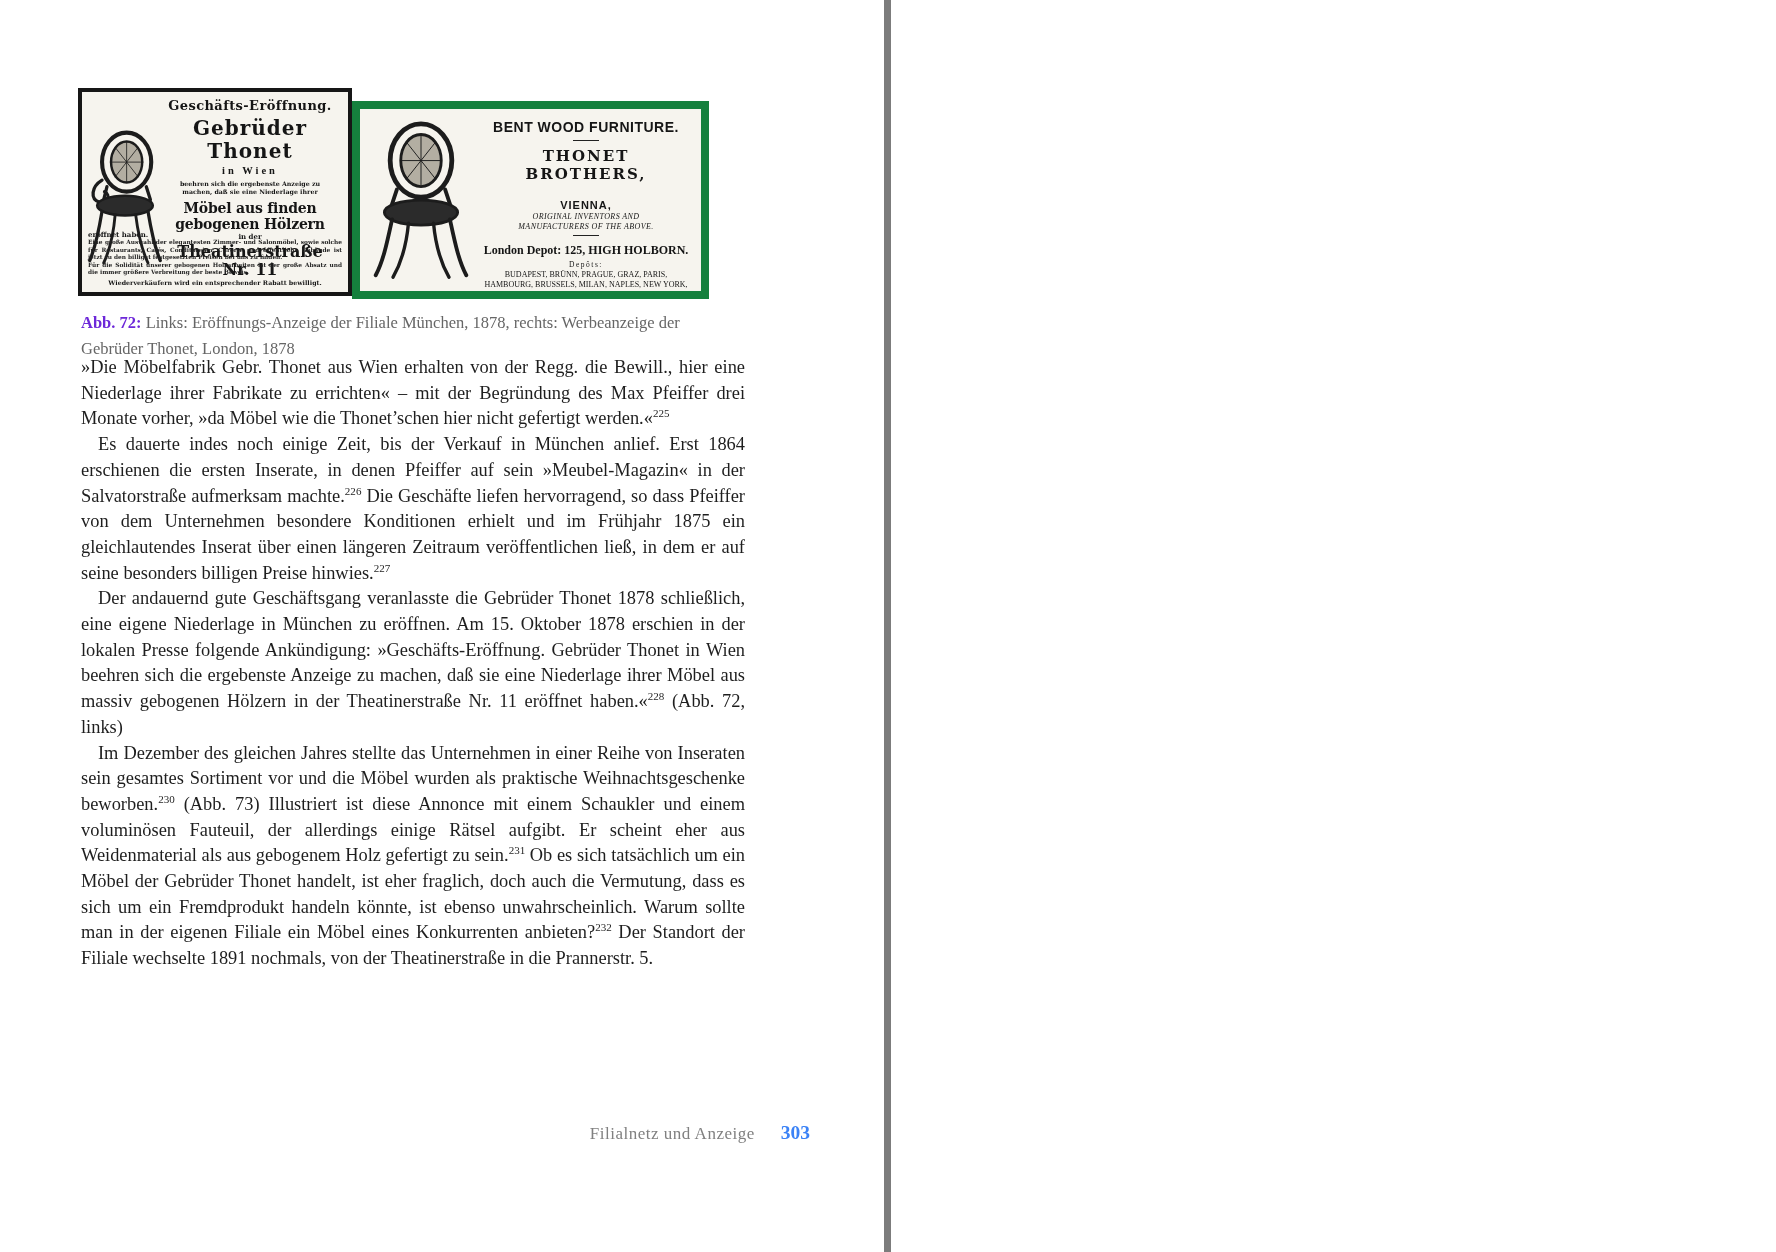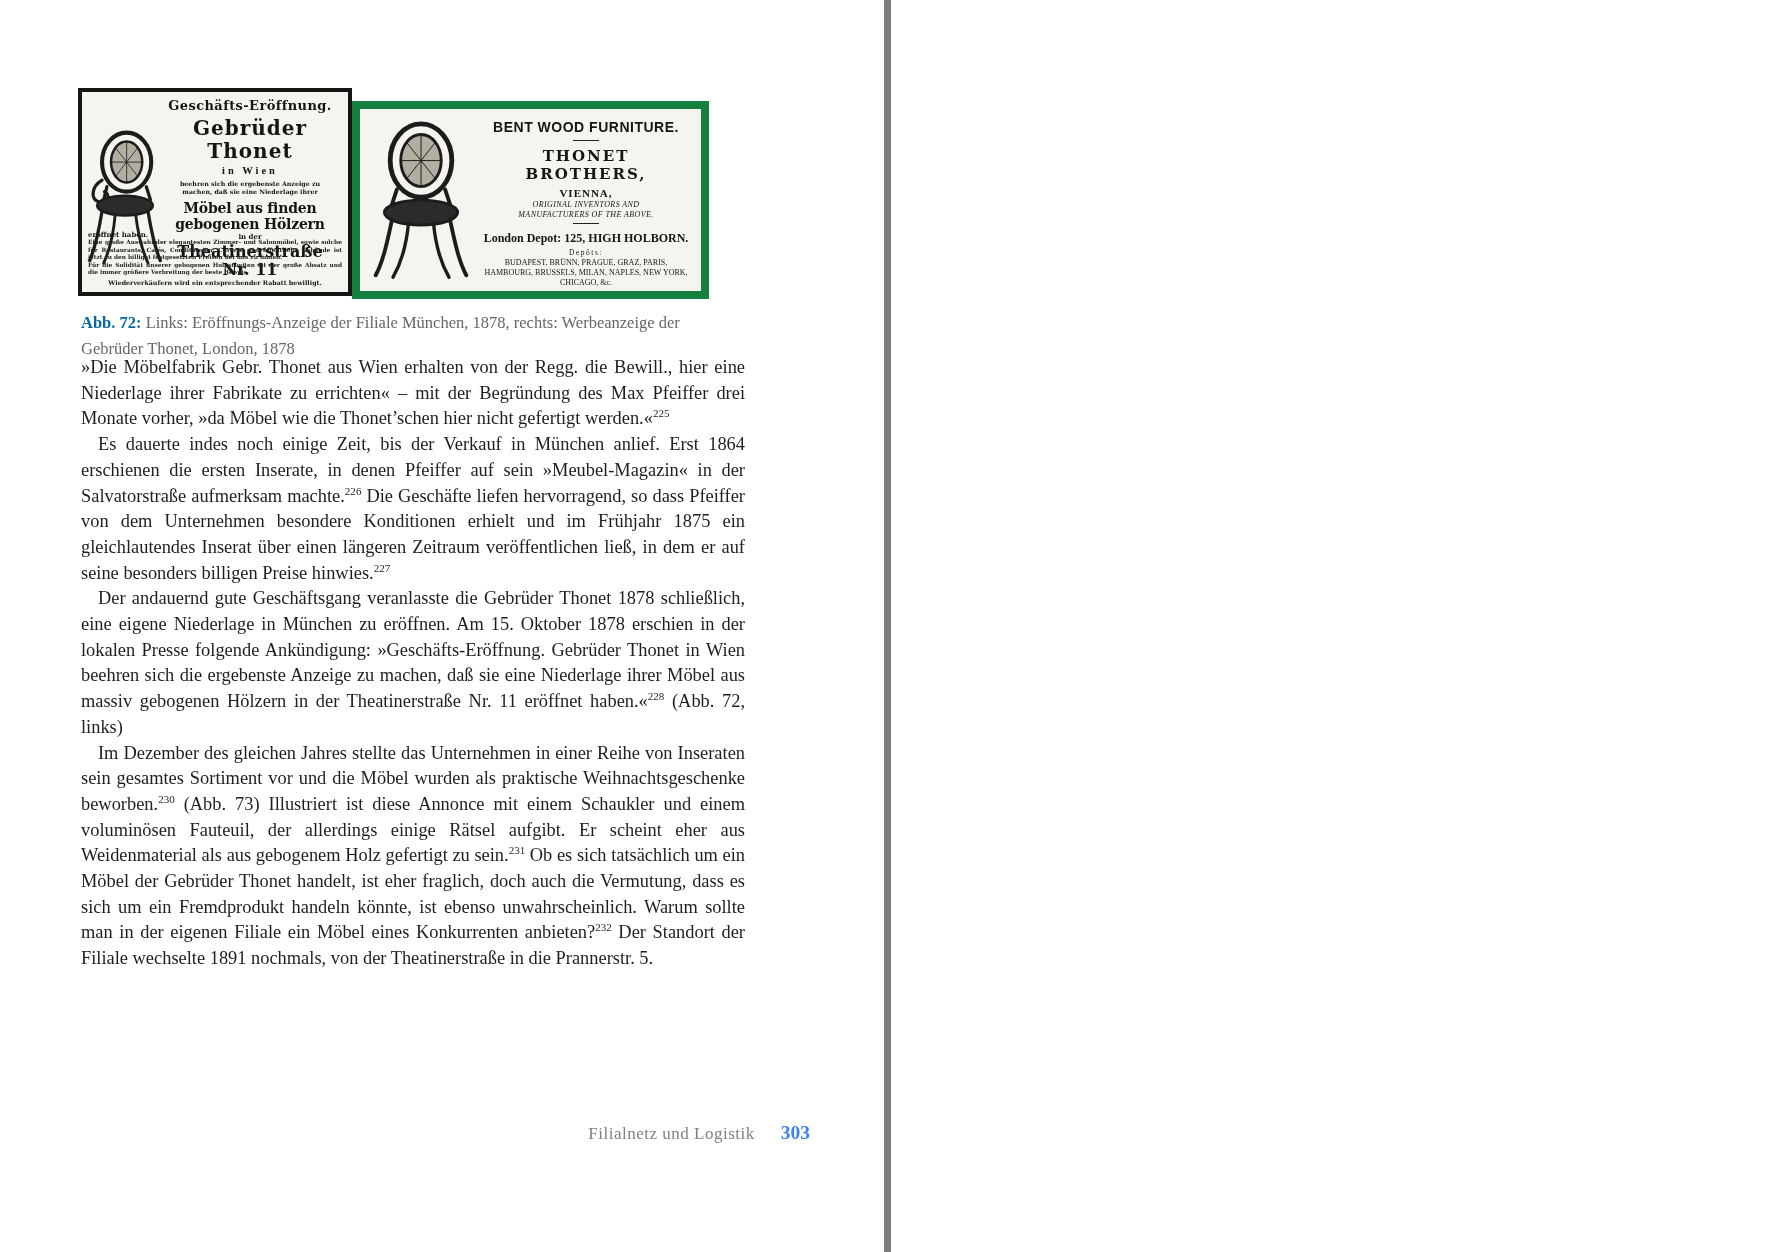--- a/index.html
+++ b/index.html
@@ -26,31 +26,31 @@
   .adA-inder{font-size:7px;font-weight:bold;margin-top:1px;}
   .adA-address{font-size:16px;margin-top:2px;}
   .adA-bottom{position:absolute;left:6px;right:6px;bottom:5px;line-height:1.3;}
   .adA-opened{font-size:7px;font-weight:bold;}
   .adA-detail{font-size:5.8px;text-align:justify;font-weight:bold;color:#222;}
   .adA-rebate{font-size:6.3px;font-weight:bold;text-align:center;margin-top:2px;}
 
   .adB-text{margin-left:122px;width:208px;text-align:center;line-height:1.2;}
   .adB-head{font-family:"Liberation Sans",sans-serif;font-weight:bold;font-size:14px;letter-spacing:.5px;margin-top:10px;}
   .adB-company{font-family:"DejaVu Serif",serif;font-weight:bold;font-size:15px;letter-spacing:2px;margin-top:6px;}
-  .adB-city{font-family:Liberation Serif, serif;font-weight:bold;font-size:11px;letter-spacing:1px;margin-top:4px;}
+  .adB-city{font-family:Liberation Sans, sans-serif;font-weight:bold;font-size:11px;letter-spacing:1px;margin-top:16px;}
   .adB-tag{font-style:italic;font-size:8px;letter-spacing:.4px;}
   .adB-depot{font-weight:bold;font-size:12px;margin-top:7px;}
   .adB-depotslabel{font-size:7.5px;letter-spacing:1.5px;margin-top:2px;}
   .adB-depots{font-size:8px;line-height:1.3;margin-top:1px;}
   .adB-note{font-style:italic;font-size:7.5px;margin-top:3px;}
   .adB-rule{width:26px;border-top:1.5px solid #222;margin:4px auto 0 auto;}
 
   
   .caption{position:absolute;font-size:16.5px;line-height:26px;color:#666666;}
-  .caption .cap-label{font-weight:bold;color:#0369a1;}
+  .caption .cap-label{font-weight:bold;color:#6d28d9;}
   .caption-72{left:81px;top:293px;width:648px;}
 
   .body-text{position:absolute;font-size:18.4px;line-height:25.7px;color:#1e1e1e;text-align:justify;hyphens:none;}
   .body-left{left:81px;top:355px;width:664px;}
   .para{margin:0;}
   .para.indent{text-indent:17px;}
   sup{font-size:.6em;line-height:0;vertical-align:super;letter-spacing:0;}
 
   .footer{position:absolute;top:1122px;display:flex;align-items:baseline;}
   .footer-left{left:430px;width:380px;justify-content:flex-end;gap:26px;}
@@ -131,21 +131,21 @@
     </p>
 
     <div class="body-text body-left">
       <p class="para">»Die Möbelfabrik Gebr. Thonet aus Wien erhalten von der Regg. die Bewill., hier eine Niederlage ihrer Fabrikate zu errichten« – mit der Begründung des Max Pfeiffer drei Monate vorher, »da Möbel wie die Thonet’schen hier nicht gefertigt werden.«<sup>225</sup></p>
       <p class="para indent">Es dauerte indes noch einige Zeit, bis der Verkauf in München anlief. Erst 1864 erschienen die ersten Inserate, in denen Pfeiffer auf sein »Meubel-Magazin« in der Salvatorstraße aufmerksam machte.<sup>226</sup> Die Geschäfte liefen hervorragend, so dass Pfeiffer von dem Unternehmen besondere Konditionen erhielt und im Frühjahr 1875 ein gleichlautendes Inserat über einen längeren Zeitraum veröffentlichen ließ, in dem er auf seine besonders billigen Preise hinwies.<sup>227</sup></p>
       <p class="para indent">Der andauernd gute Geschäftsgang veranlasste die Gebrüder Thonet 1878 schließlich, eine eigene Niederlage in München zu eröffnen. Am 15. Oktober 1878 erschien in der lokalen Presse folgende Ankündigung: »Geschäfts-Eröffnung. Gebrüder Thonet in Wien beehren sich die ergebenste Anzeige zu machen, daß sie eine Niederlage ihrer Möbel aus massiv gebogenen Hölzern in der Theatinerstraße Nr. 11 eröffnet haben.«<sup>228</sup> (Abb. 72, links)</p>
       <p class="para indent">Im Dezember des gleichen Jahres stellte das Unternehmen in einer Reihe von Inseraten sein gesamtes Sortiment vor und die Möbel wurden als praktische Weihnachtsgeschenke beworben.<sup>230</sup> (Abb. 73) Illustriert ist diese Annonce mit einem Schaukler und einem voluminösen Fauteuil, der allerdings einige Rätsel aufgibt. Er scheint eher aus Weidenmaterial als aus gebogenem Holz gefertigt zu sein.<sup>231</sup> Ob es sich tatsächlich um ein Möbel der Gebrüder Thonet handelt, ist eher fraglich, doch auch die Vermutung, dass es sich um ein Fremdprodukt handeln könnte, ist ebenso unwahrscheinlich. Warum sollte man in der eigenen Filiale ein Möbel eines Konkurrenten anbieten?<sup>232</sup> Der Standort der Filiale wechselte 1891 nochmals, von der Theatinerstraße in die Prannerstr. 5.</p>
     </div>
 
     <div class="footer footer-left">
-      <span class="flabel">Filialnetz und Logistik</span>
+      <span class="flabel">Filialnetz und Anzeige</span>
       <span class="fnum">303</span>
     </div>
   </div>
 
   <div class="divider"></div>
 
   <div class="page page-right">
 
     
     

